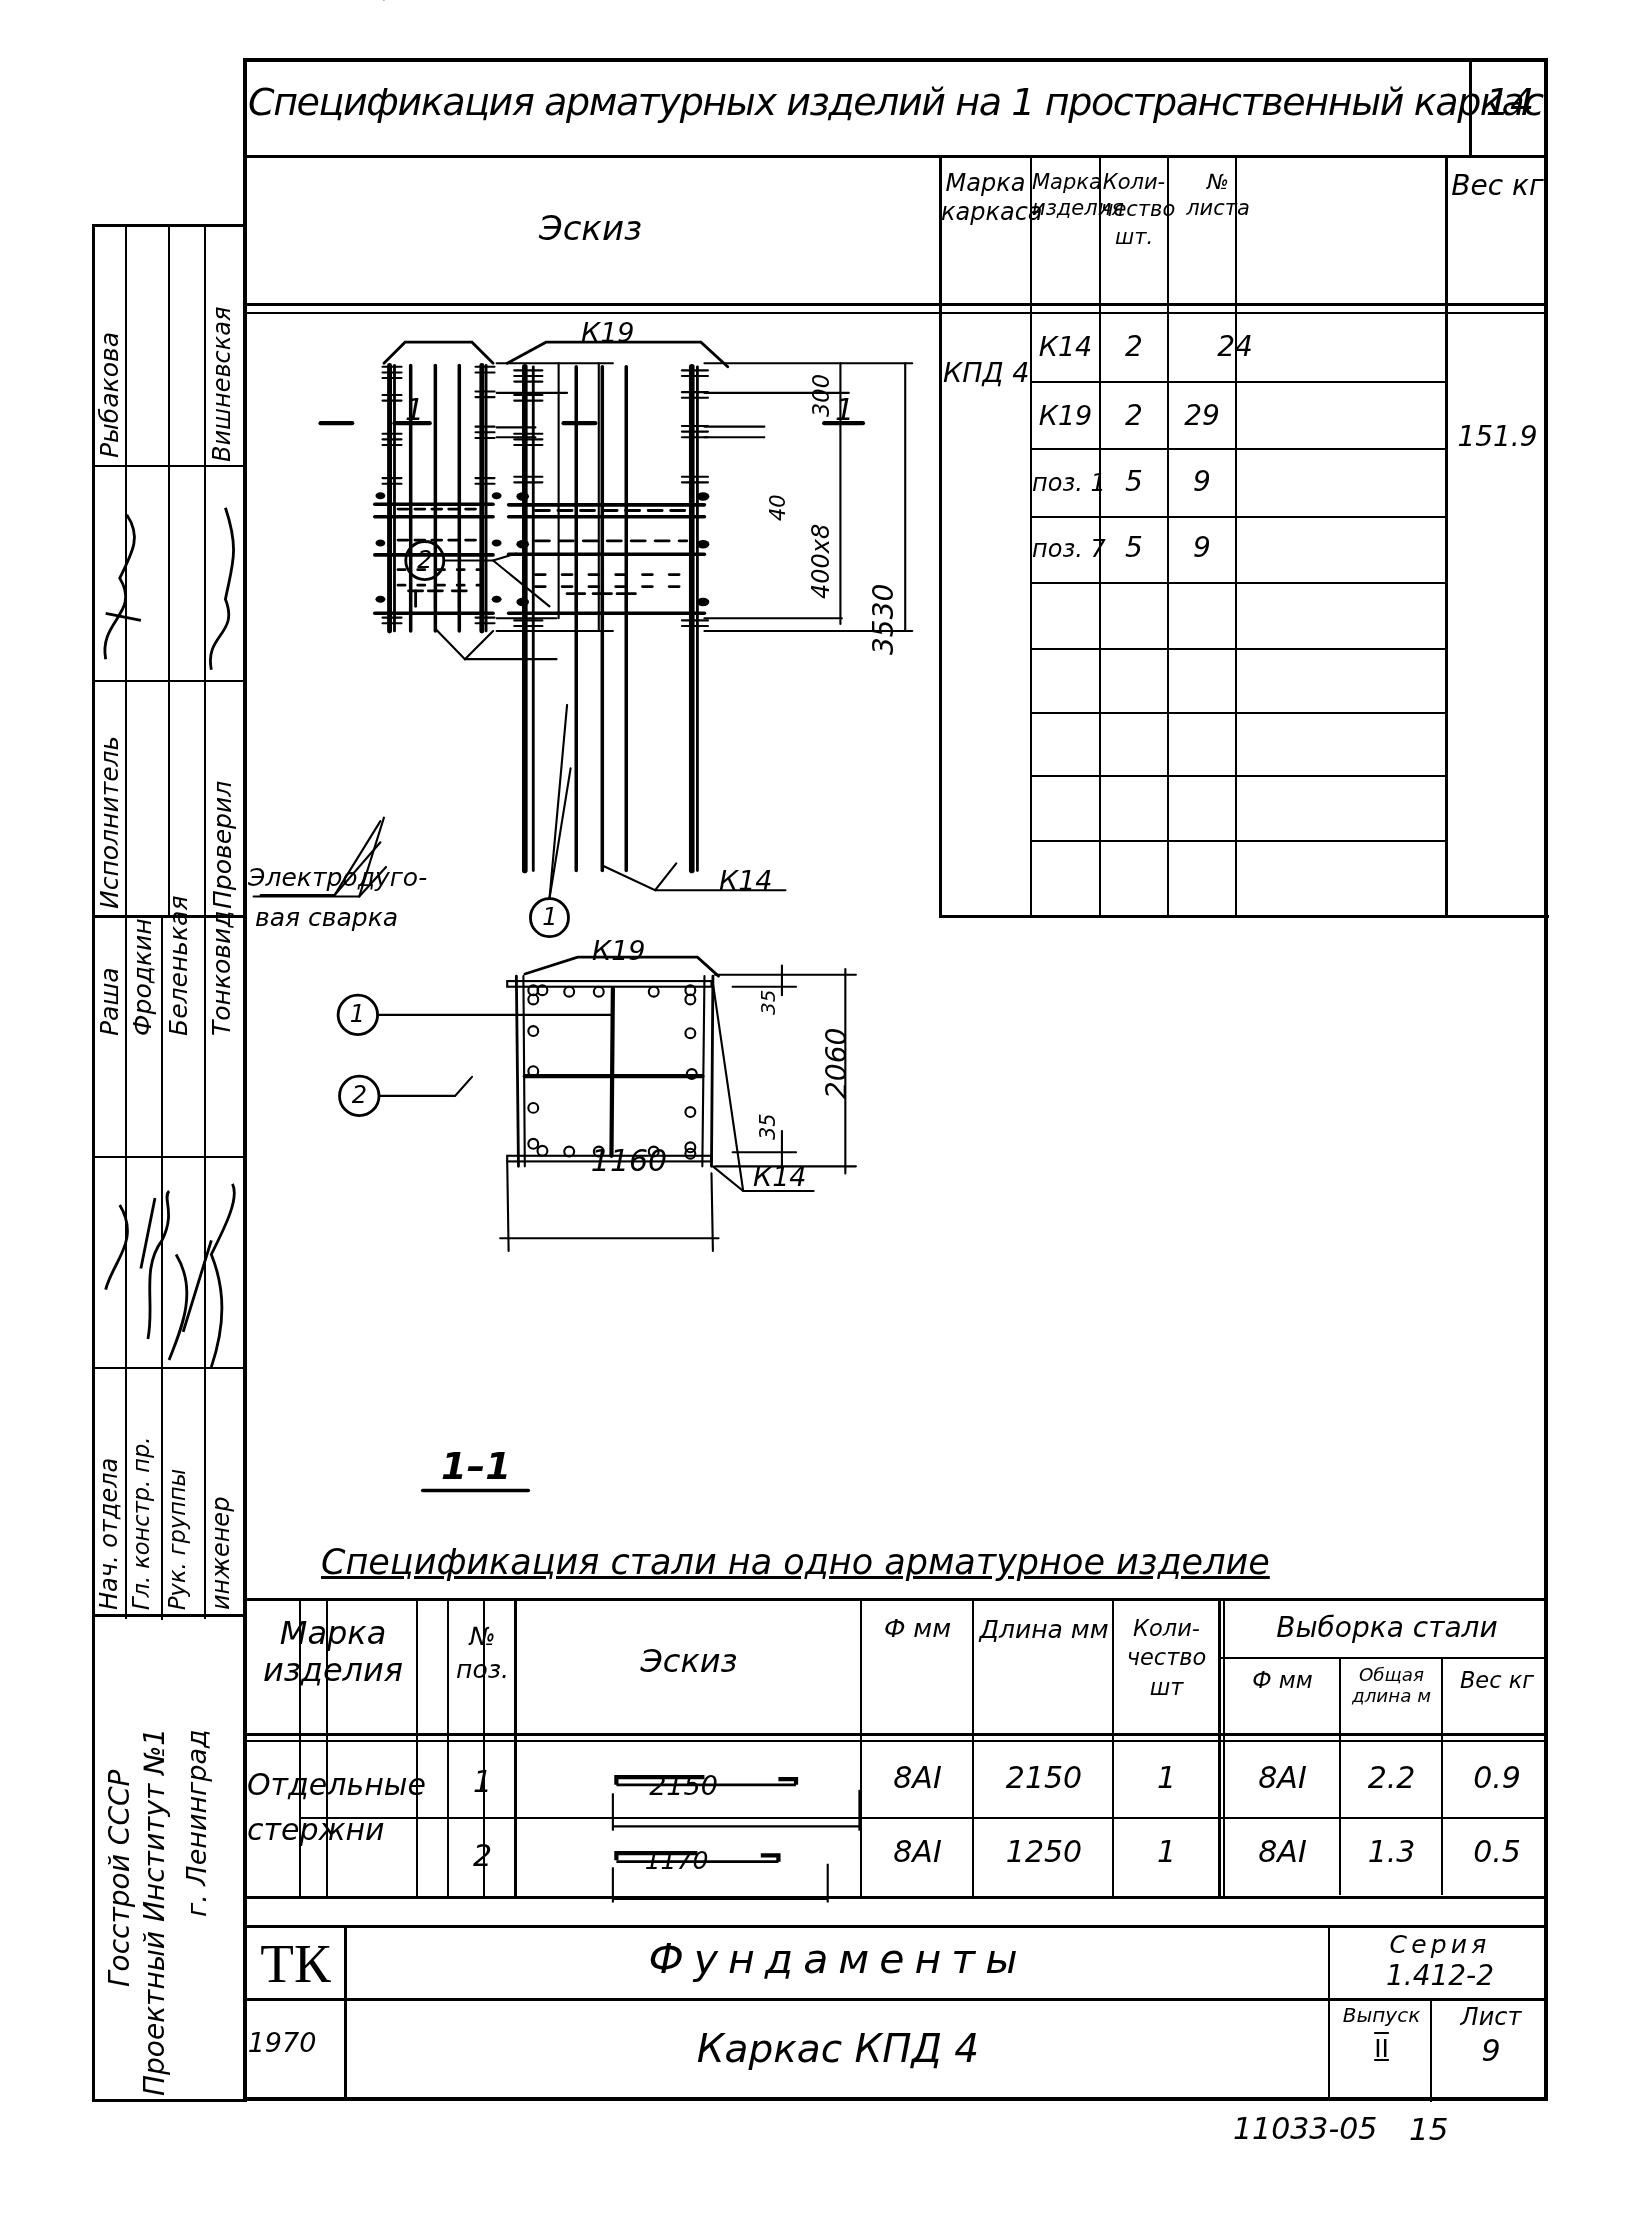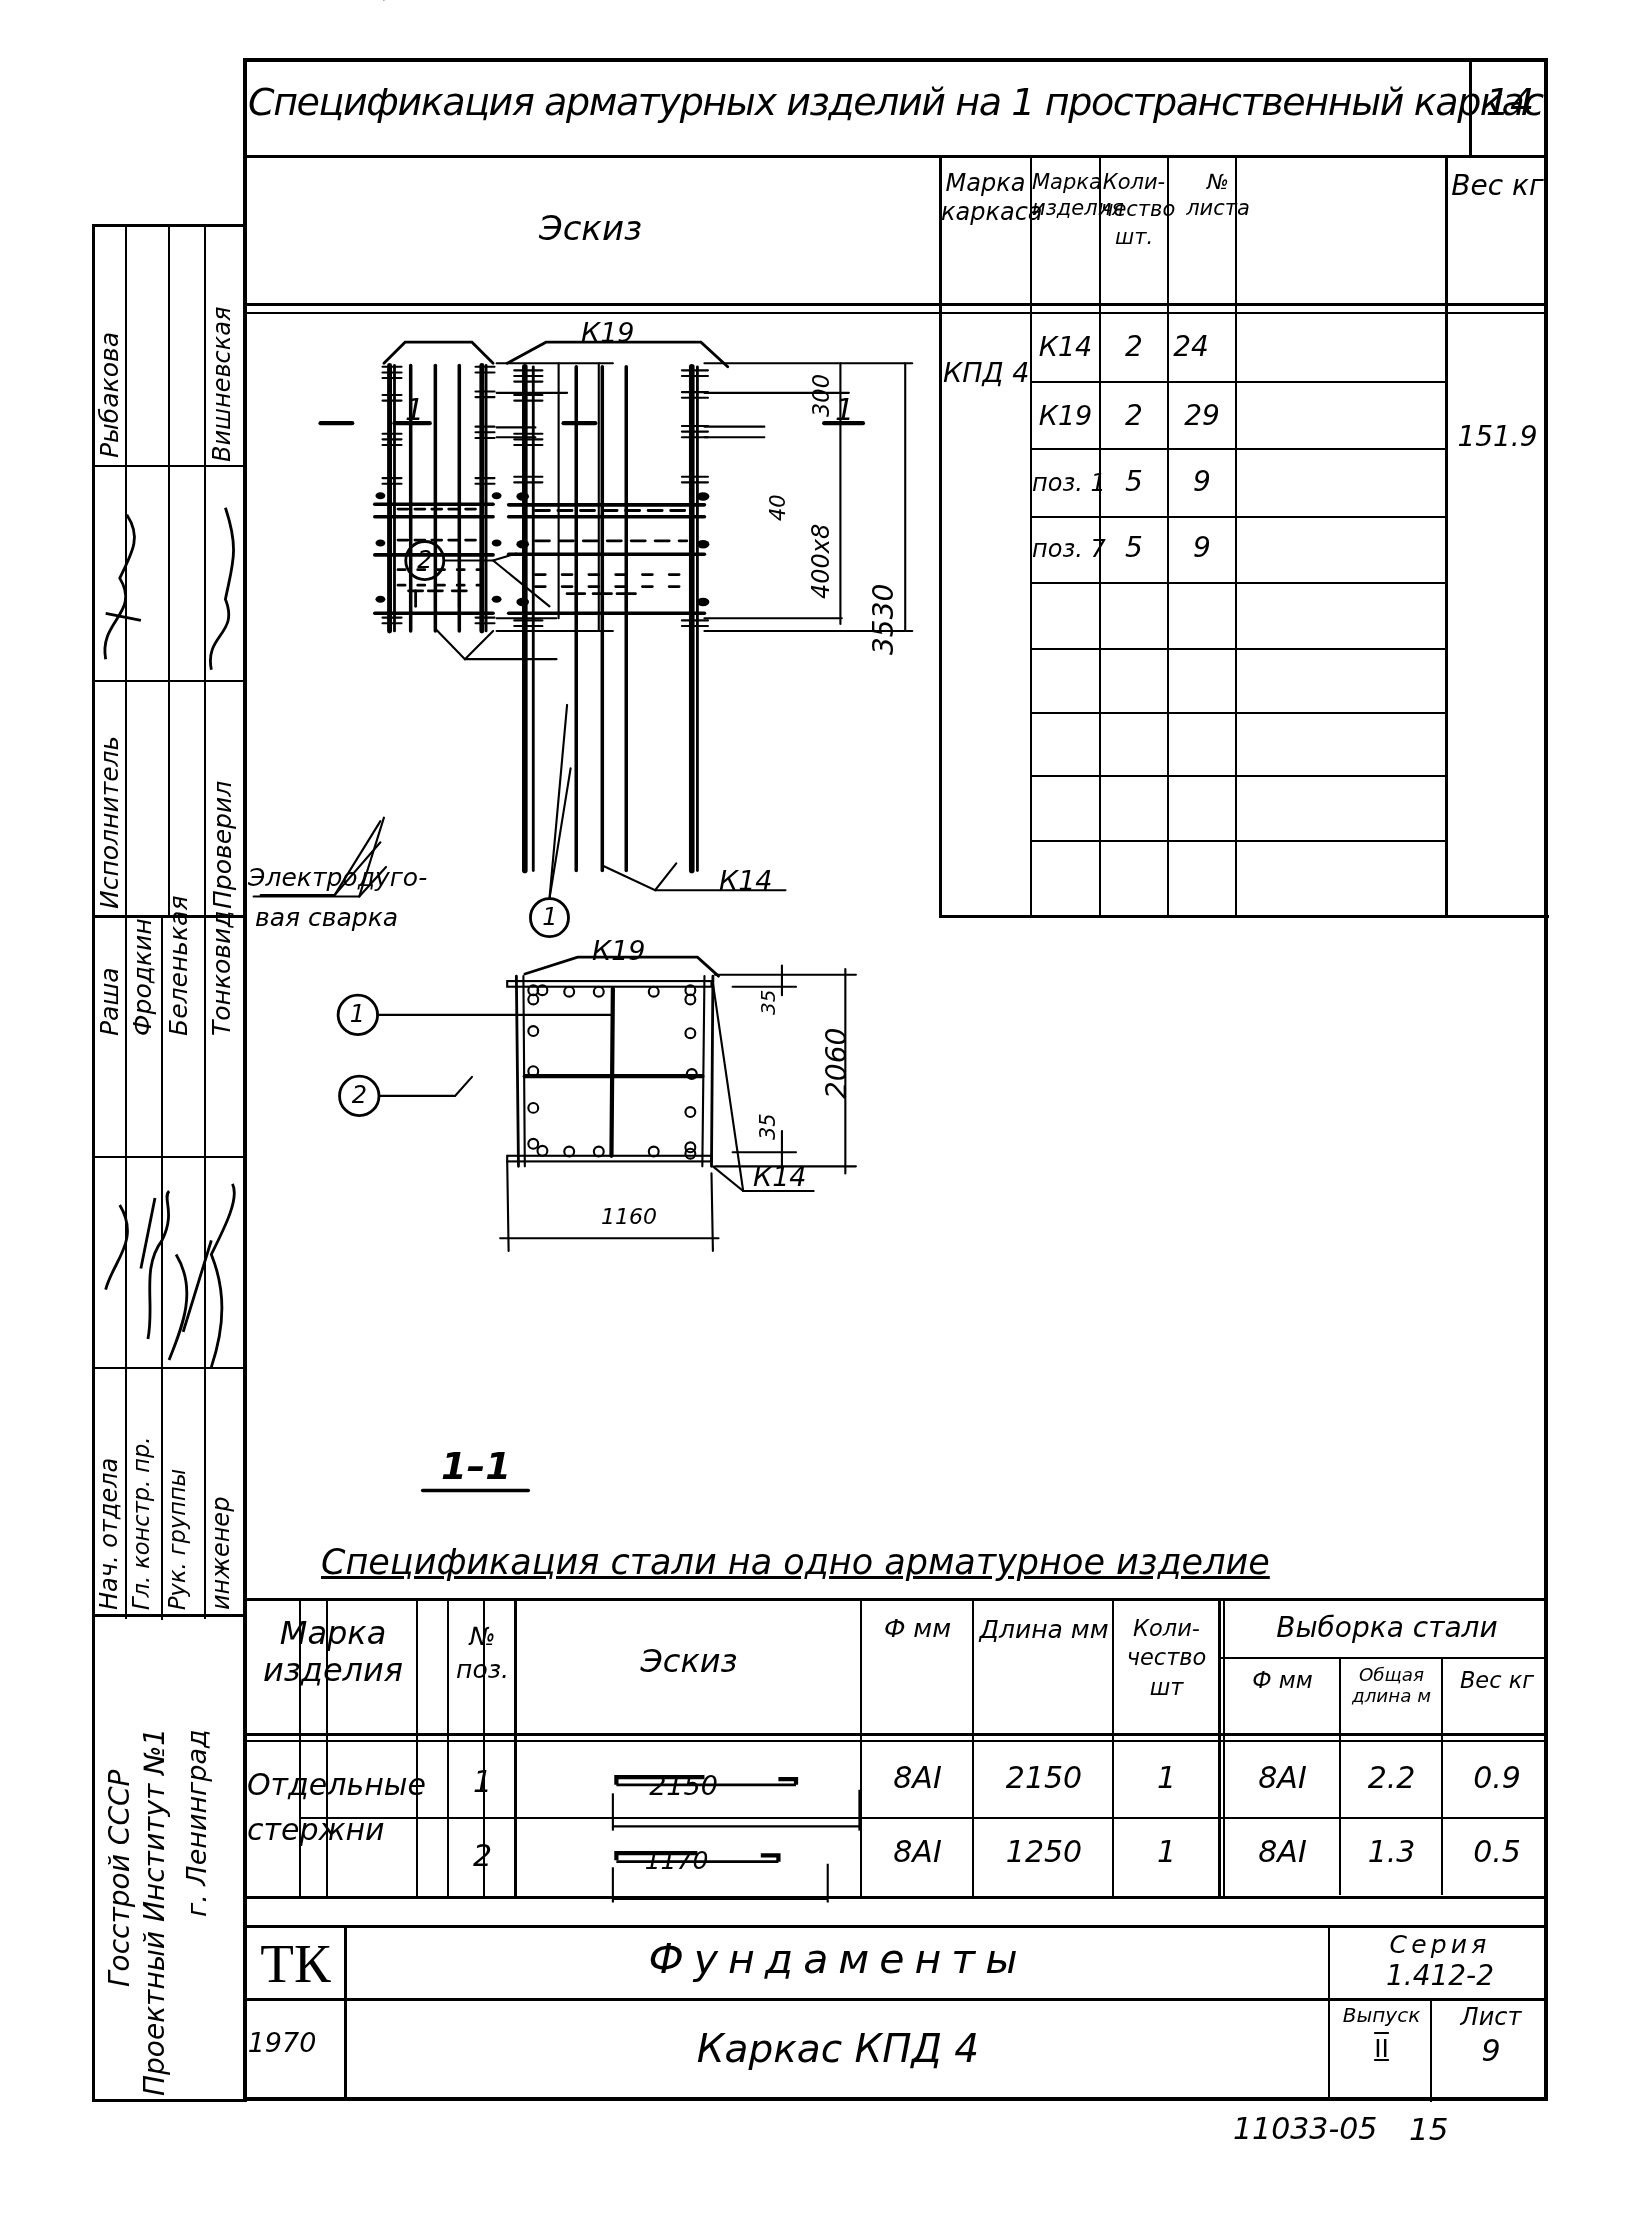--- a/index.html
+++ b/index.html
@@ -51,21 +51,21 @@
   <div class="hl thin" style="left:1030px;top:775px;width:416px;"></div>
   <div class="hl thin" style="left:1030px;top:840px;width:416px;"></div>
   <div class="hl" style="left:939px;top:915px;width:610px;"></div>
 </div>
 
 <div class="txt" style="left:943px;top:359px;font-size:27px;">КПД 4</div>
 <div class="txt ctr" style="left:1448px;top:423px;width:99px;font-size:28px;">151.9</div>
 
 <div class="txt ctr" style="left:1032px;top:333px;width:67px;font-size:27px;">К14</div>
 <div class="txt ctr" style="left:1101px;top:333px;width:66px;font-size:28px;">2</div>
-<div class="txt ctr" style="left:1154px;top:333px;width:74px;font-size:28px;">24</div>
+<div class="txt ctr" style="left:1198px;top:333px;width:74px;font-size:28px;">24</div>
 
 <div class="txt ctr" style="left:1032px;top:402px;width:67px;font-size:27px;">К19</div>
 <div class="txt ctr" style="left:1101px;top:402px;width:66px;font-size:28px;">2</div>
 <div class="txt ctr" style="left:1169px;top:402px;width:66px;font-size:28px;">29</div>
 
 <div class="txt ctr" style="left:1032px;top:471px;width:67px;font-size:24px;">поз. 1</div>
 <div class="txt ctr" style="left:1101px;top:468px;width:66px;font-size:28px;">5</div>
 <div class="txt ctr" style="left:1169px;top:468px;width:66px;font-size:28px;">9</div>
 
 <div class="txt ctr" style="left:1032px;top:537px;width:67px;font-size:24px;">поз. 7</div>
@@ -318,21 +318,21 @@
   <line x1="1110" y1="1370" x2="1110" y2="1412" stroke-width="3"></line>
   <line x1="1110" y1="1605" x2="1110" y2="1665" stroke-width="3"></line>
   <line x1="1200" y1="1375" x2="1200" y2="1665" stroke-width="3"></line>
   <line x1="600" y1="2115" x2="750" y2="2115" stroke-width="5"></line>
 </svg>
 <div class="txt" style="left:592px;top:937px;font-size:27px;">К19</div>
 <div class="txt" style="left:753px;top:1163px;font-size:27px;">К14</div>
 <div class="vert" style="left:758px;top:1015px;font-size:20px;">35</div>
 <div class="vert" style="left:758px;top:1140px;font-size:21px;">35</div>
 <div class="vert" style="left:823px;top:1099px;font-size:28px;">2060</div>
-<div class="txt ctr" style="left:507px;top:1206px;width:244px;font-size:22px;">1160</div>
+<div class="txt ctr" style="left:507px;top:1146px;width:244px;font-size:30px;">1160</div>
 <div class="txt ctr" style="left:338px;top:1002px;width:39px;font-size:24px;">1</div>
 <div class="txt ctr" style="left:340px;top:1083px;width:39px;font-size:24px;">2</div>
 <div class="txt ctr" style="left:423px;top:1448px;width:106px;font-size:37px;font-weight:bold;">1–1</div>
 
 <div class="txt" style="left:321px;top:1545px;font-size:35px;text-decoration:underline;">Спецификация стали на одно арматурное изделие</div>
 
 <div class="hl" style="left:243px;top:1598px;width:1305px;"></div>
 <div class="hl" style="left:243px;top:1733px;width:1305px;"></div>
 <div class="hl thin" style="left:243px;top:1740px;width:1305px;"></div>
 <div class="hl thin" style="left:299px;top:1817px;width:1249px;"></div>

